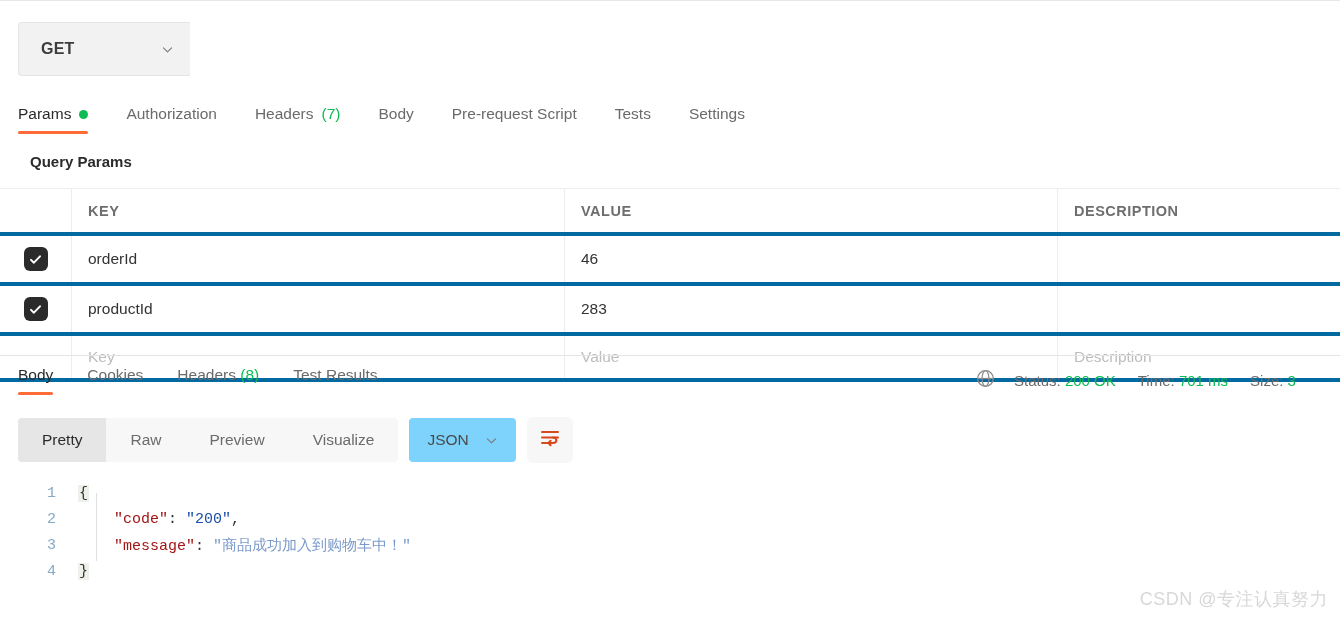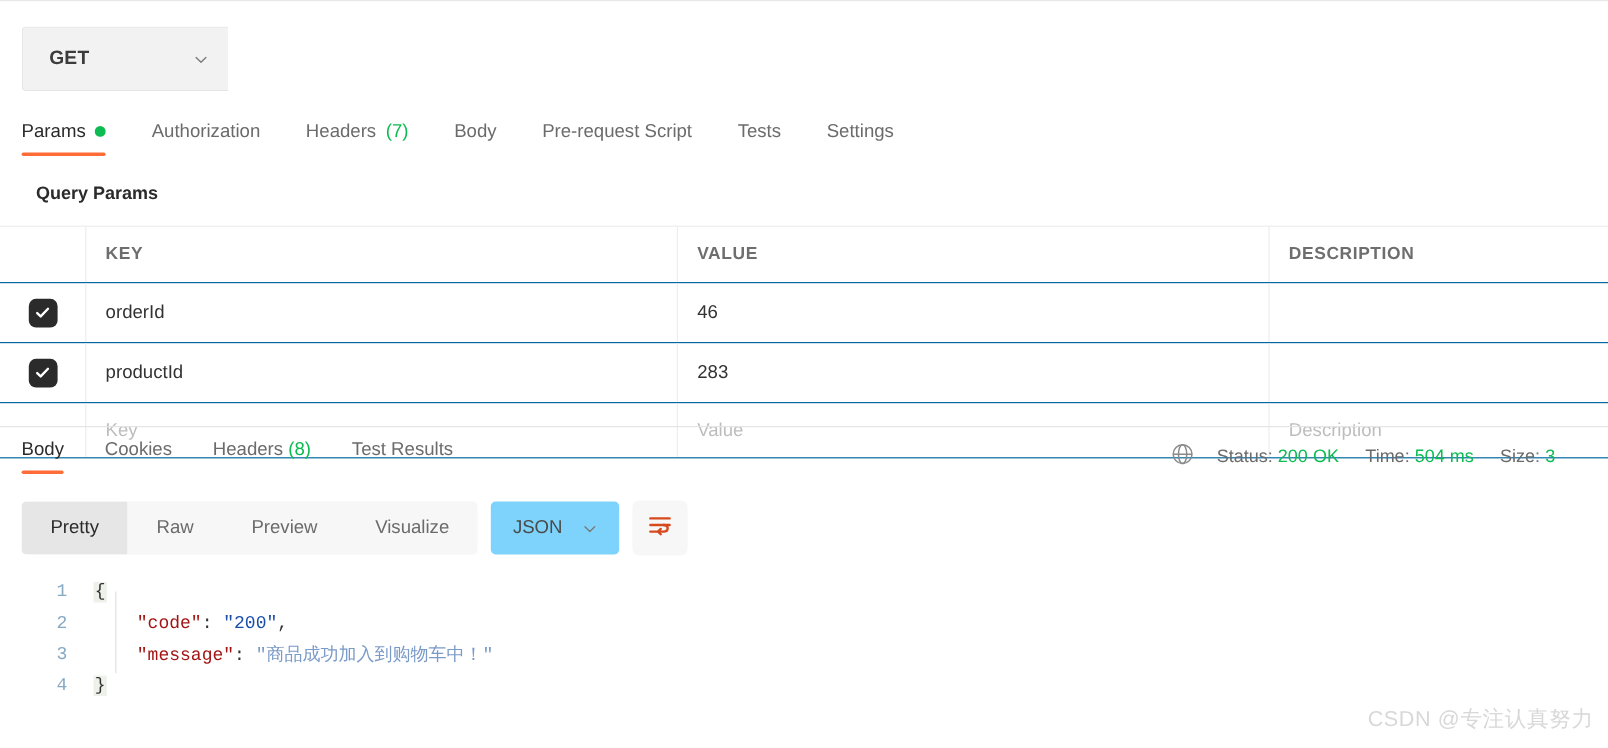--- a/index.html
+++ b/index.html
@@ -82,21 +82,21 @@
   }
 
   
   .req-tabs {
     position: absolute;
     top: 96px;
     left: 18px;
     right: 0;
     height: 38px;
     display: flex;
-    align-items: center;
+    align-items: flex-end;
   }
   .rtab {
     font-size: 15.5px;
     color: #6b6b6b;
     padding: 0 0 11px 0;
     margin-right: 38px;
     cursor: pointer;
     position: relative;
     white-space: nowrap;
     display: flex;
@@ -138,21 +138,21 @@
   .tbl {
     position: absolute;
     top: 188px;
     left: 0;
     width: 1340px;
     border-top: 1px solid #ededed;
     box-sizing: border-box;
   }
   .trow {
     display: flex;
-    border-bottom: 1px solid #0369a1;
+    border-bottom: 4px solid #0369a1;
     box-sizing: border-box;
   }
   .trow.head { height: 47px; }
   .trow.body { height: 50px; }
   .trow.ghost { height: 46px; overflow: hidden; }
   .cell {
     display: flex;
     align-items: center;
     box-sizing: border-box;
     border-right: 1px solid #ededed;
@@ -486,21 +486,21 @@
         <ellipse cx="11" cy="11" rx="3.6" ry="8.2" stroke="#8a8a8a" stroke-width="1.3"></ellipse>
         <line x1="2.8" y1="11" x2="19.2" y2="11" stroke="#8a8a8a" stroke-width="1.3"></line>
       </svg>
     </span>
     <span class="stat-item">
       <span>Status:</span>
       <span class="stat-val">200 OK</span>
     </span>
     <span class="stat-item">
       <span>Time:</span>
-      <span class="stat-val">504 ms</span>
+      <span class="stat-val">701 ms</span>
     </span>
     <span class="stat-item">
       <span>Size:</span>
       <span class="stat-val">3</span>
     </span>
   </div>
 
   <div class="view-toolbar">
     <div class="seg">
       <div class="seg-btn active">Pretty</div>

